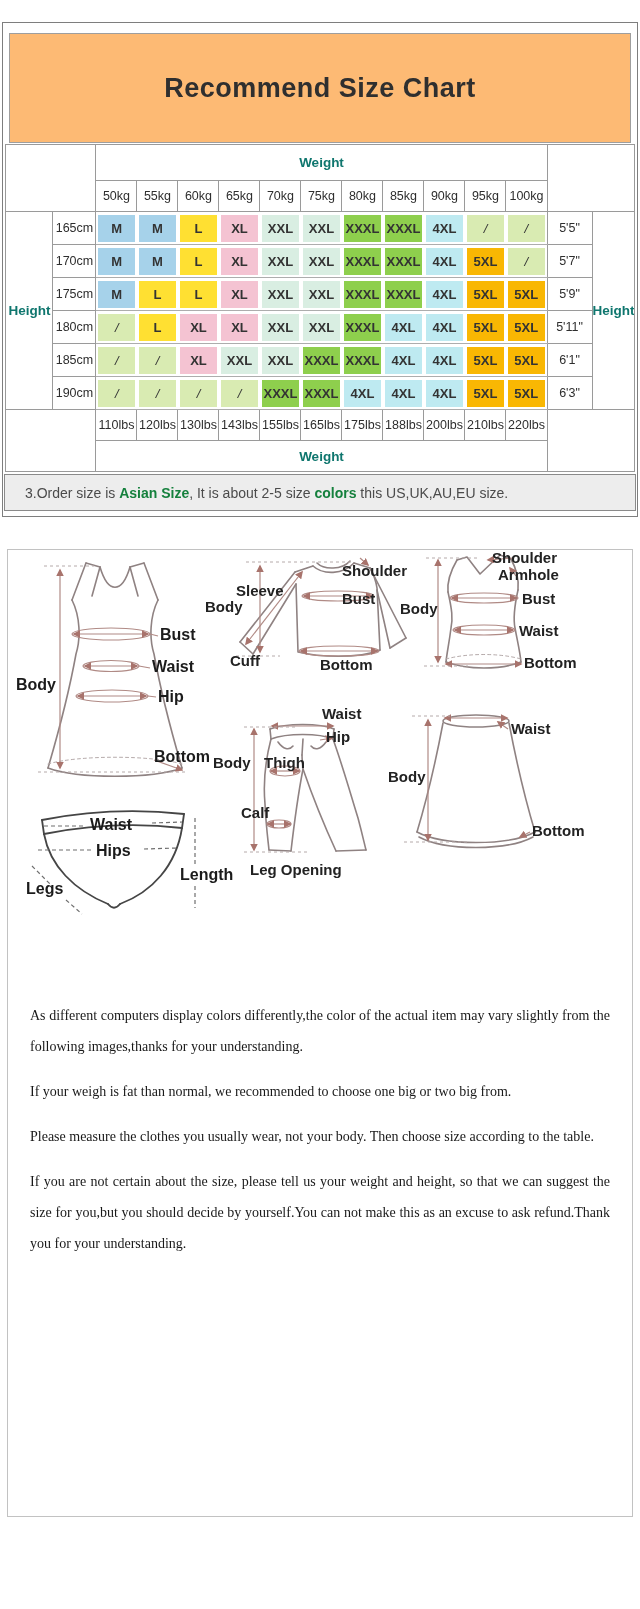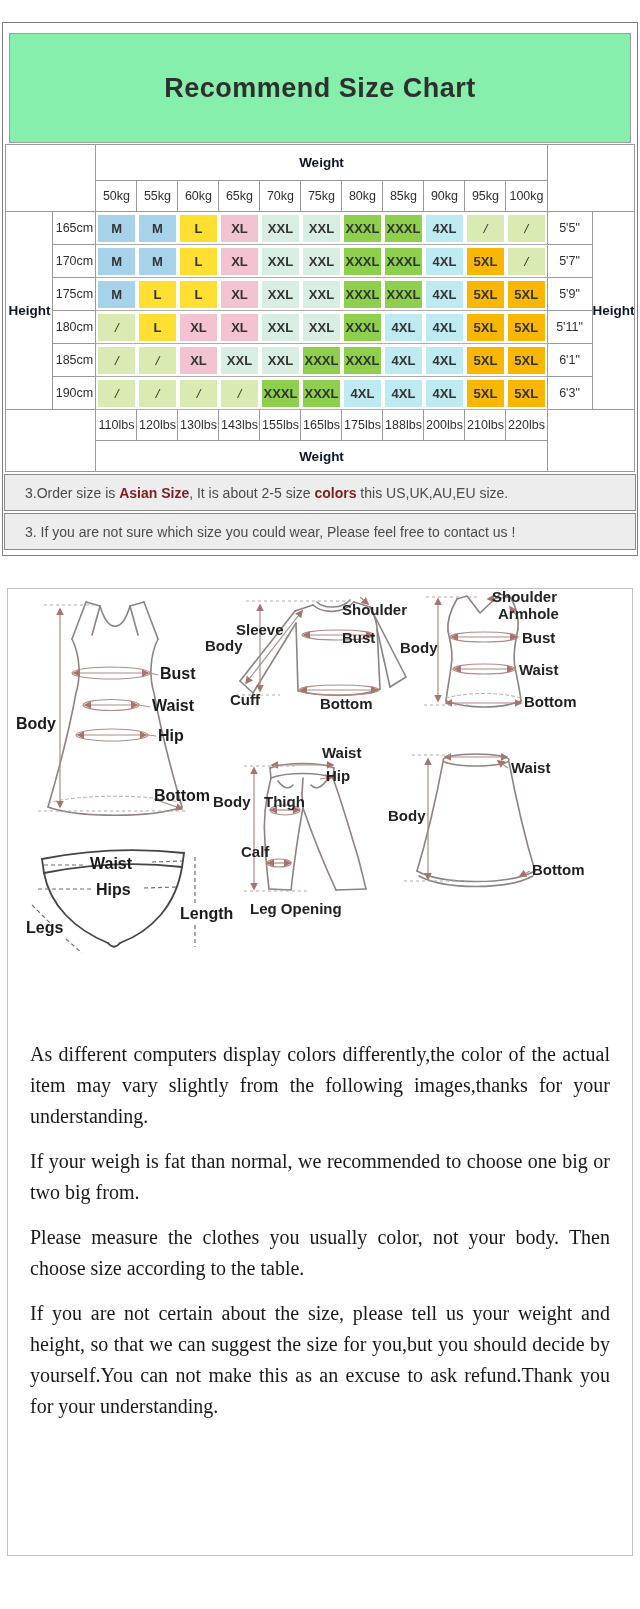--- a/index.html
+++ b/index.html
@@ -1,53 +1,53 @@
 <!DOCTYPE html>
 <html><head>
 <meta charset="utf-8">
 <style>
   html,body{margin:0;padding:0;background:#ffffff;}
   body{width:640px;font-family:"Liberation Sans",sans-serif;-webkit-font-smoothing:antialiased;}
 
   
   .panel-top{margin:22px 2px 0 2px;border:1px solid #7e7e7e;background:#fff;padding-bottom:3px;}
-  .title-box{margin:10px 6px 1px 6px;height:108px;background:#86efac;border:1px solid #9e9e9e;
+  .title-box{margin:10px 6px 1px 6px;height:108px;background:#fdba74;border:1px solid #9e9e9e;
              display:flex;align-items:center;justify-content:center;}
   .title-box span{font-size:27px;font-weight:bold;color:#2f2f2f;letter-spacing:.5px;}
 
   table.size-table{border-collapse:collapse;table-layout:fixed;width:628px;margin:1px auto 0;
                    border:1px solid #8a8a8a;background:#fff;}
   table.size-table td{text-align:center;vertical-align:middle;padding:0;overflow:hidden;}
   td.lbl{border:1px solid #9a9a9a;font-size:12.5px;color:#2e2e2e;background:#fff;}
-  td.hd{font-size:13.5px;font-weight:bold;color:#0f172a;}
+  td.hd{font-size:13.5px;font-weight:bold;color:#0f766e;}
   td.sz{border-top:1px solid #adadad;border-bottom:1px solid #adadad;}
   .szv{margin:2px;height:27px;display:flex;align-items:center;justify-content:center;
        font-size:13px;font-weight:700;color:#333;}
   .szv.slash{font-style:italic;font-weight:400;}
   tr.r-h1{height:36px;} tr.r-h2{height:31px;} tr.r-d{height:33px;}
   tr.r-lbs{height:31px;} tr.r-wb{height:31px;}
 
   .note-row{margin:2px 1px;min-height:35px;background:#ededed;border:1px solid #8a8a8a;
             display:flex;align-items:center;padding-left:20px;font-size:14px;color:#4b4b4b;}
-  .note-red{color:#7f1d1d;font-weight:bold;}
+  .note-red{color:#15803d;font-weight:bold;}
 
   
   .panel-bottom{margin:32px 7px 0 7px;border:1px solid #c2c2c2;background:#fff;height:966px;overflow:hidden;}
   .diag-svg{display:block;}
   .lab{font-family:"Liberation Sans",sans-serif;font-size:15px;font-weight:700;fill:#222;}
   .lab-lg{font-family:"Liberation Sans",sans-serif;font-size:16px;font-weight:700;fill:#1b1b1b;}
   .g{fill:none;stroke:#8f8282;stroke-width:1.6;stroke-linecap:round;stroke-linejoin:round;}
   .g2{fill:none;stroke:#454545;stroke-width:1.8;stroke-linecap:round;stroke-linejoin:round;}
   .m{fill:none;stroke:#b08a85;stroke-width:1.2;}
   .dash{fill:none;stroke:#b5aaaa;stroke-width:1;stroke-dasharray:3 3;}
   .dash2{fill:none;stroke:#6f6f6f;stroke-width:1.2;stroke-dasharray:4 3;}
 
   .notes-text{padding:0 22px;margin-top:70px;font-family:"Liberation Serif",serif;color:#191919;}
   .notes-text .nh{font-size:20px;margin:0 0 16px;}
-  .notes-text p{font-size:20px;line-height:31px;margin:0 0 14px;text-align:justify;}
+  .notes-text p{font-size:14px;line-height:31px;margin:0 0 14px;text-align:justify;}
   .notes-text p:last-child{margin-bottom:8px;}
 </style>
 </head>
 <body>
 
 <div class="panel-top">
 
   <div class="title-box">
     <span>Recommend Size Chart</span>
   </div>
@@ -331,23 +331,20 @@
       <td class="lbl" colspan="2" rowspan="2"></td>
     </tr>
     <tr class="r-wb">
       <td class="lbl hd" colspan="11">Weight</td>
     </tr>
   </tbody>
     </table>
 
   <div class="note-row">
     <span><span>3.Order size is </span><span class="note-red">Asian Size</span><span>, It is about 2-5 size </span><span class="note-red">colors</span><span> this US,UK,AU,EU size.</span></span>
-  </div>
-  <div class="note-row">
-    <span>3. If you are not sure which size you could wear, Please feel free to contact us !</span>
   </div>
 </div>
 
 <div class="panel-bottom">
 
   <svg class="diag-svg" width="624" height="380" viewBox="0 0 624 380" xmlns="http://www.w3.org/2000/svg">
     <defs>
       <marker id="ar" viewBox="0 0 10 10" refX="8" refY="5" markerWidth="6.5" markerHeight="6.5" orient="auto-start-reverse">
         <path d="M0,0 L10,5 L0,10 z" fill="#a8736c"></path>
       </marker>
@@ -507,16 +504,16 @@
       <text class="lab-lg" x="82" y="280">Waist</text>
       <text class="lab-lg" x="88" y="306">Hips</text>
       <text class="lab-lg" x="18" y="344">Legs</text>
       <text class="lab-lg" x="172" y="330">Length</text>
     </g>
   </svg>
 
   <div class="notes-text">
     <p>As different computers display colors differently,the color of the actual item may vary slightly from the following images,thanks for your understanding.</p>
     <p>If your weigh is fat than normal, we recommended to choose one big or two big from.</p>
-    <p>Please measure the clothes you usually color, not your body. Then choose size according to the table.</p>
+    <p>Please measure the clothes you usually wear, not your body. Then choose size according to the table.</p>
     <p>If you are not certain about the size, please tell us your weight and height, so that we can suggest the size for you,but you should decide by yourself.You can not make this as an excuse to ask refund.Thank you for your understanding.</p>
   </div>
 </div>
 
 </body></html>

